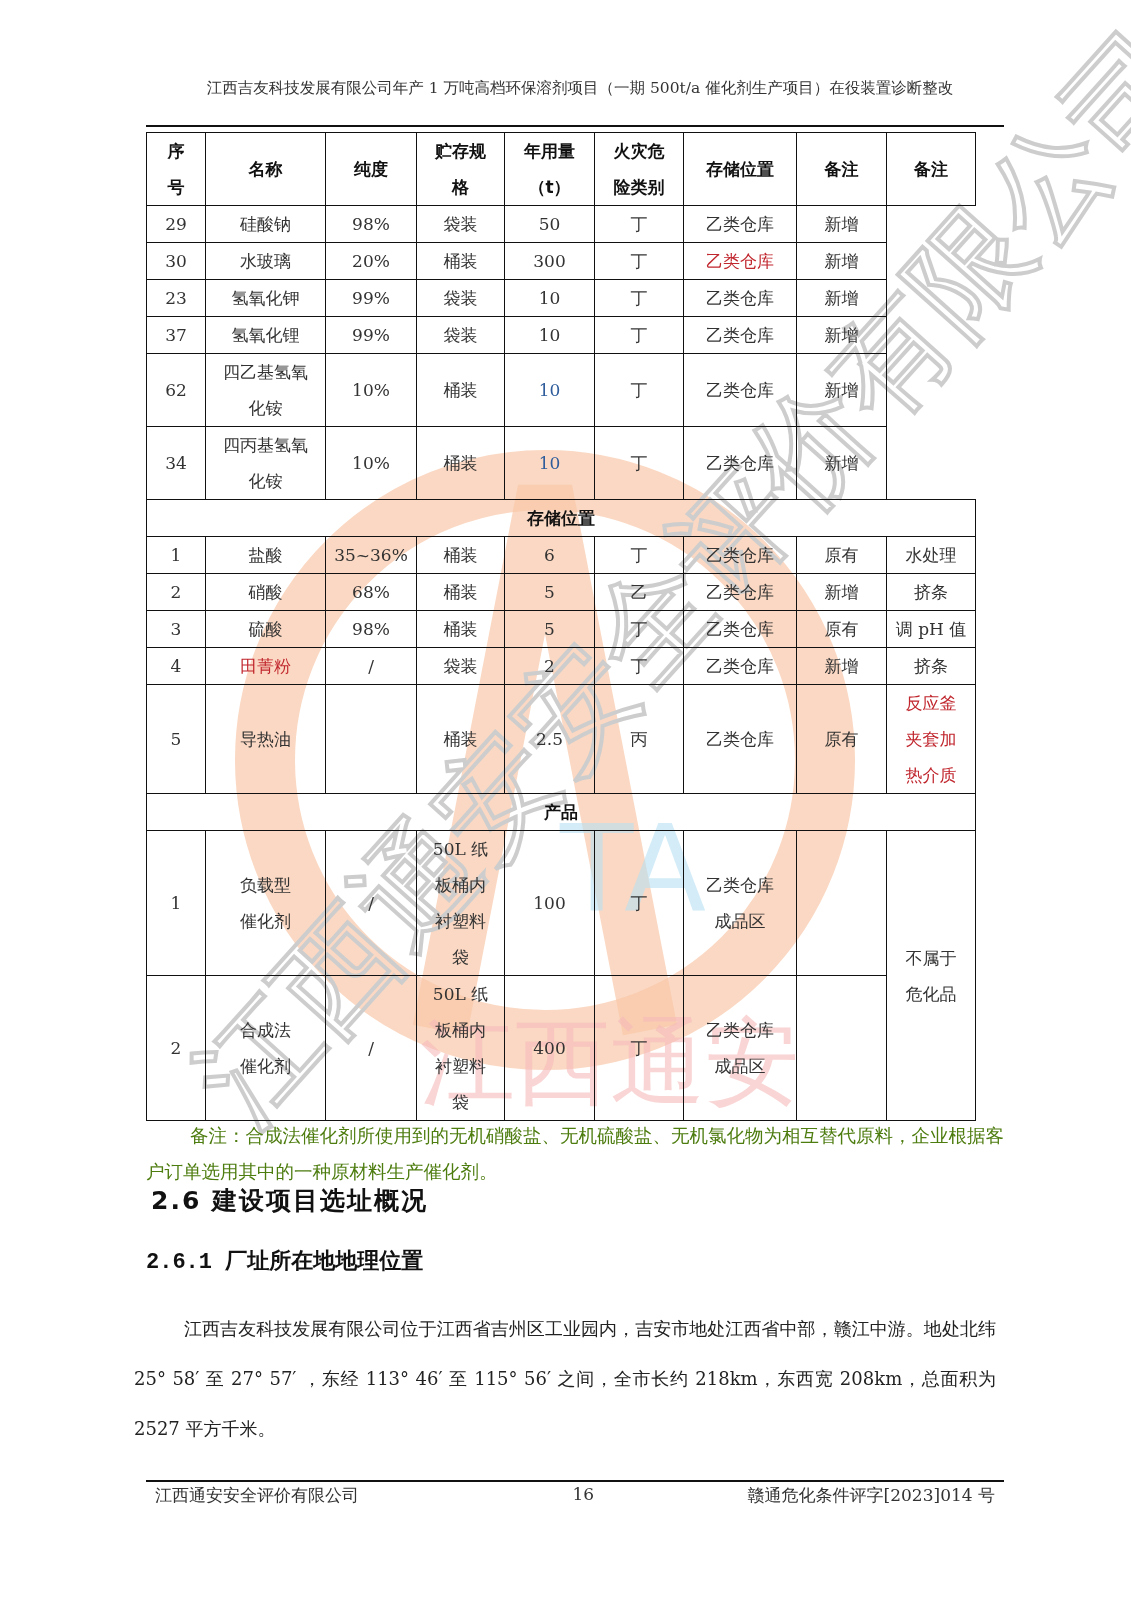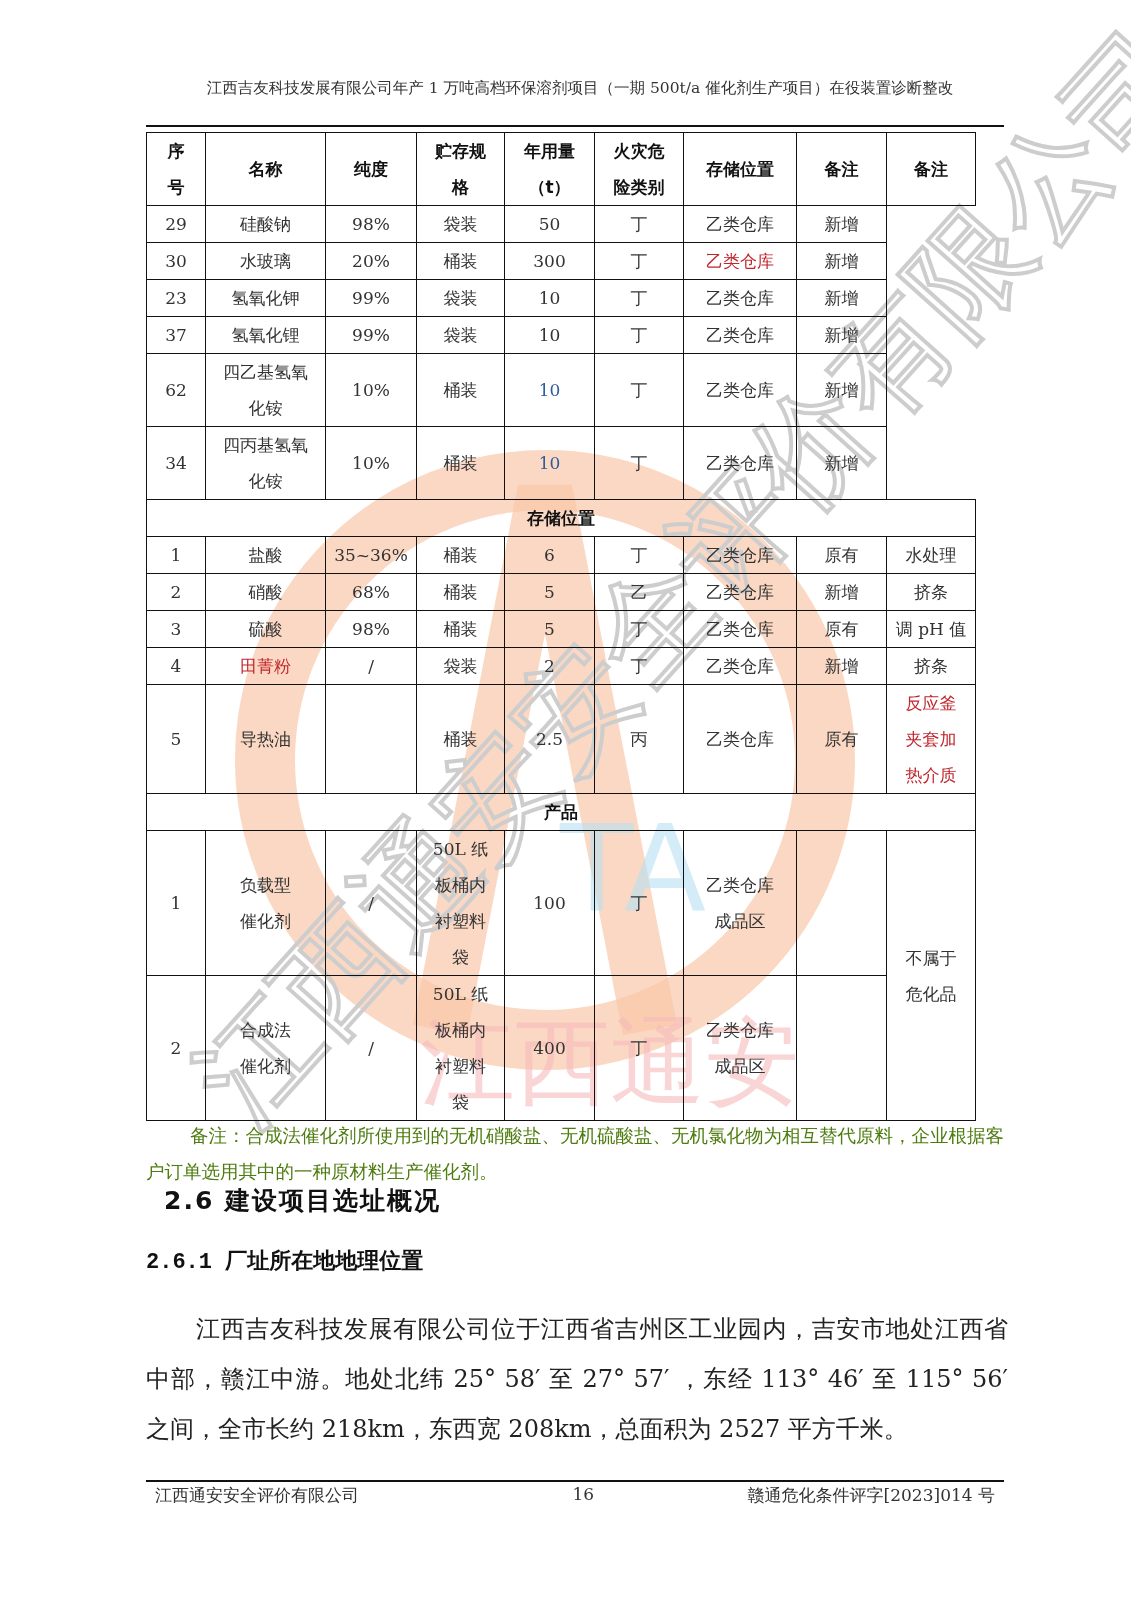--- a/index.html
+++ b/index.html
@@ -14,25 +14,25 @@
   table.grid td { border:1.6px solid #111; text-align:center; vertical-align:middle;
                   padding:0 2px; line-height:36px; color:#333; }
   table.grid td.hd { font-weight:bold; font-family:"DejaVu Sans","Liberation Sans",sans-serif;
                      font-size:17px; color:#111; }
   table.grid td.sec { font-weight:bold; font-family:"DejaVu Sans","Liberation Sans",sans-serif;
                       font-size:17px; color:#111; }
   .red { color:#c0262d !important; }
   .blue { color:#2f5d9c !important; }
   .note { position:absolute; left:146px; top:1118px; width:860px; font-size:18.5px;
           line-height:36px; color:#4d7c0f; text-indent:44px; }
-  .h2 { position:absolute; left:164px; top:1184px; font-size:25px; font-weight:bold;
+  .h2 { position:absolute; left:151px; top:1184px; font-size:25px; font-weight:bold;
         font-family:"DejaVu Sans","Liberation Sans",sans-serif; color:#111; letter-spacing:2px; }
   .h3 { position:absolute; left:146px; top:1246px; font-size:22px; font-weight:bold;
         font-family:Liberation Mono, monospace; color:#111; }
-  .para { position:absolute; left:146px; top:1304px; width:862px; font-size:24px;
+  .para { position:absolute; left:134px; top:1304px; width:862px; font-size:18px;
           line-height:50px; color:#222; text-indent:50px; text-align:justify; }
   .footer-rule { position:absolute; left:146px; top:1480px; width:858px; border-top:2px solid #111; }
   .footer { position:absolute; left:155px; top:1484px; width:840px; font-size:17px; color:#333;
             display:flex; justify-content:space-between; }
   .wm { position:absolute; pointer-events:none; }
 </style>
 </head>
 <body>
 
 <svg class="wm" width="1131" height="1600" style="left:0;top:0;opacity:0.75">

